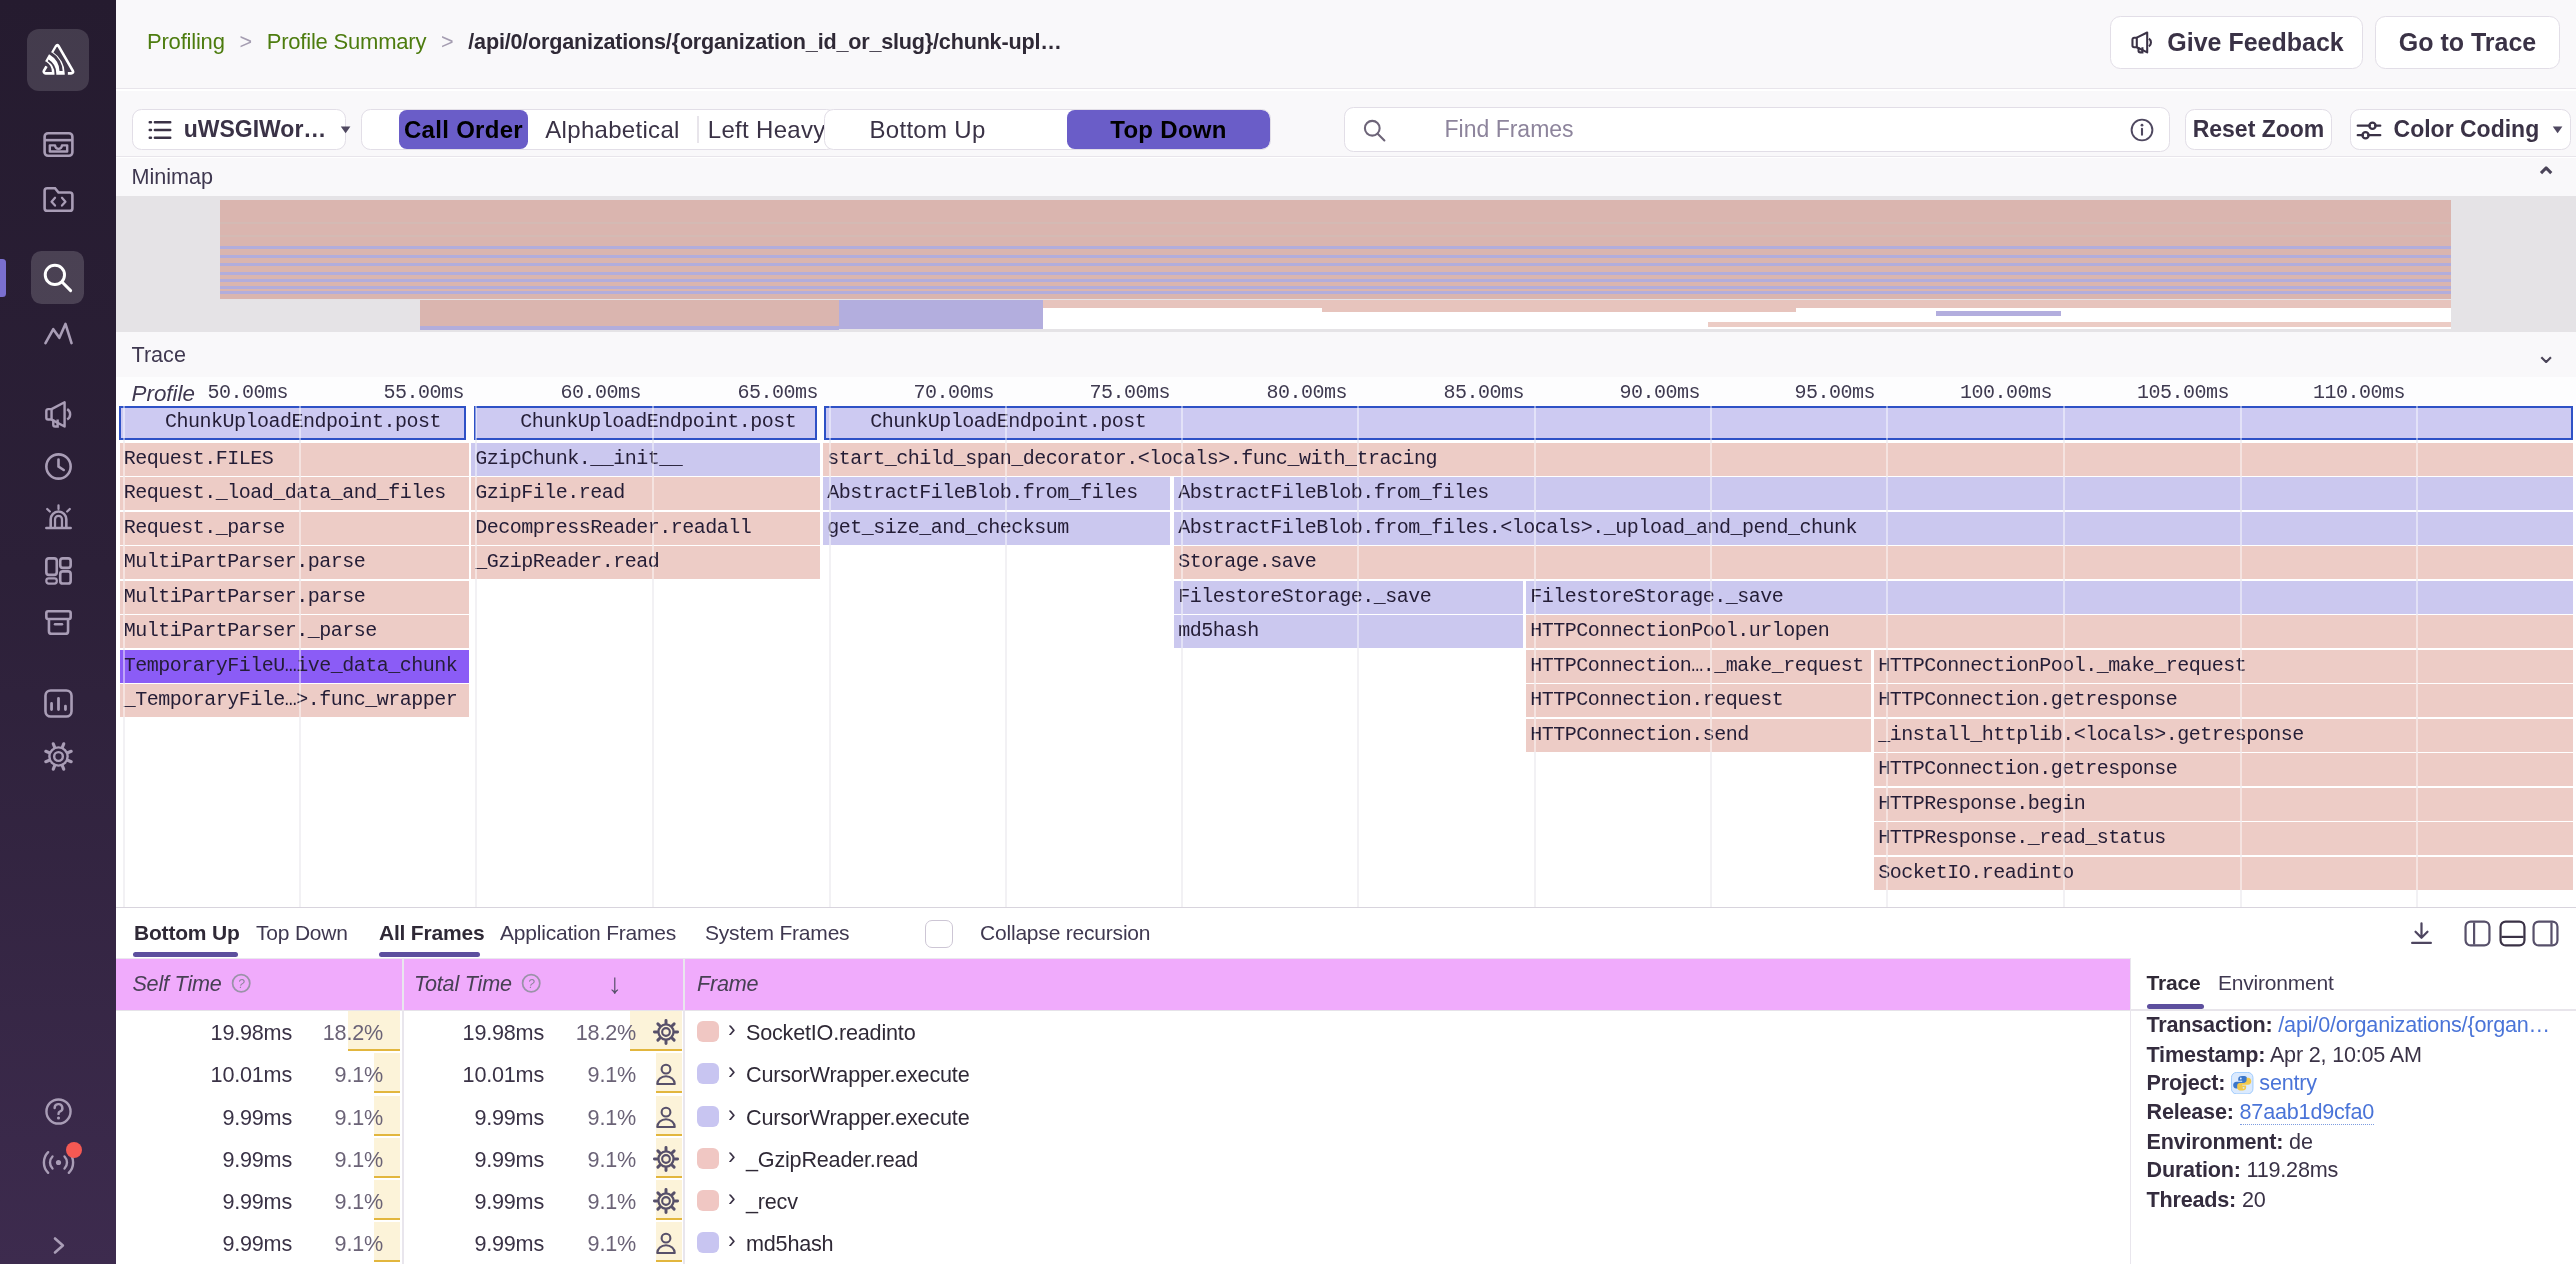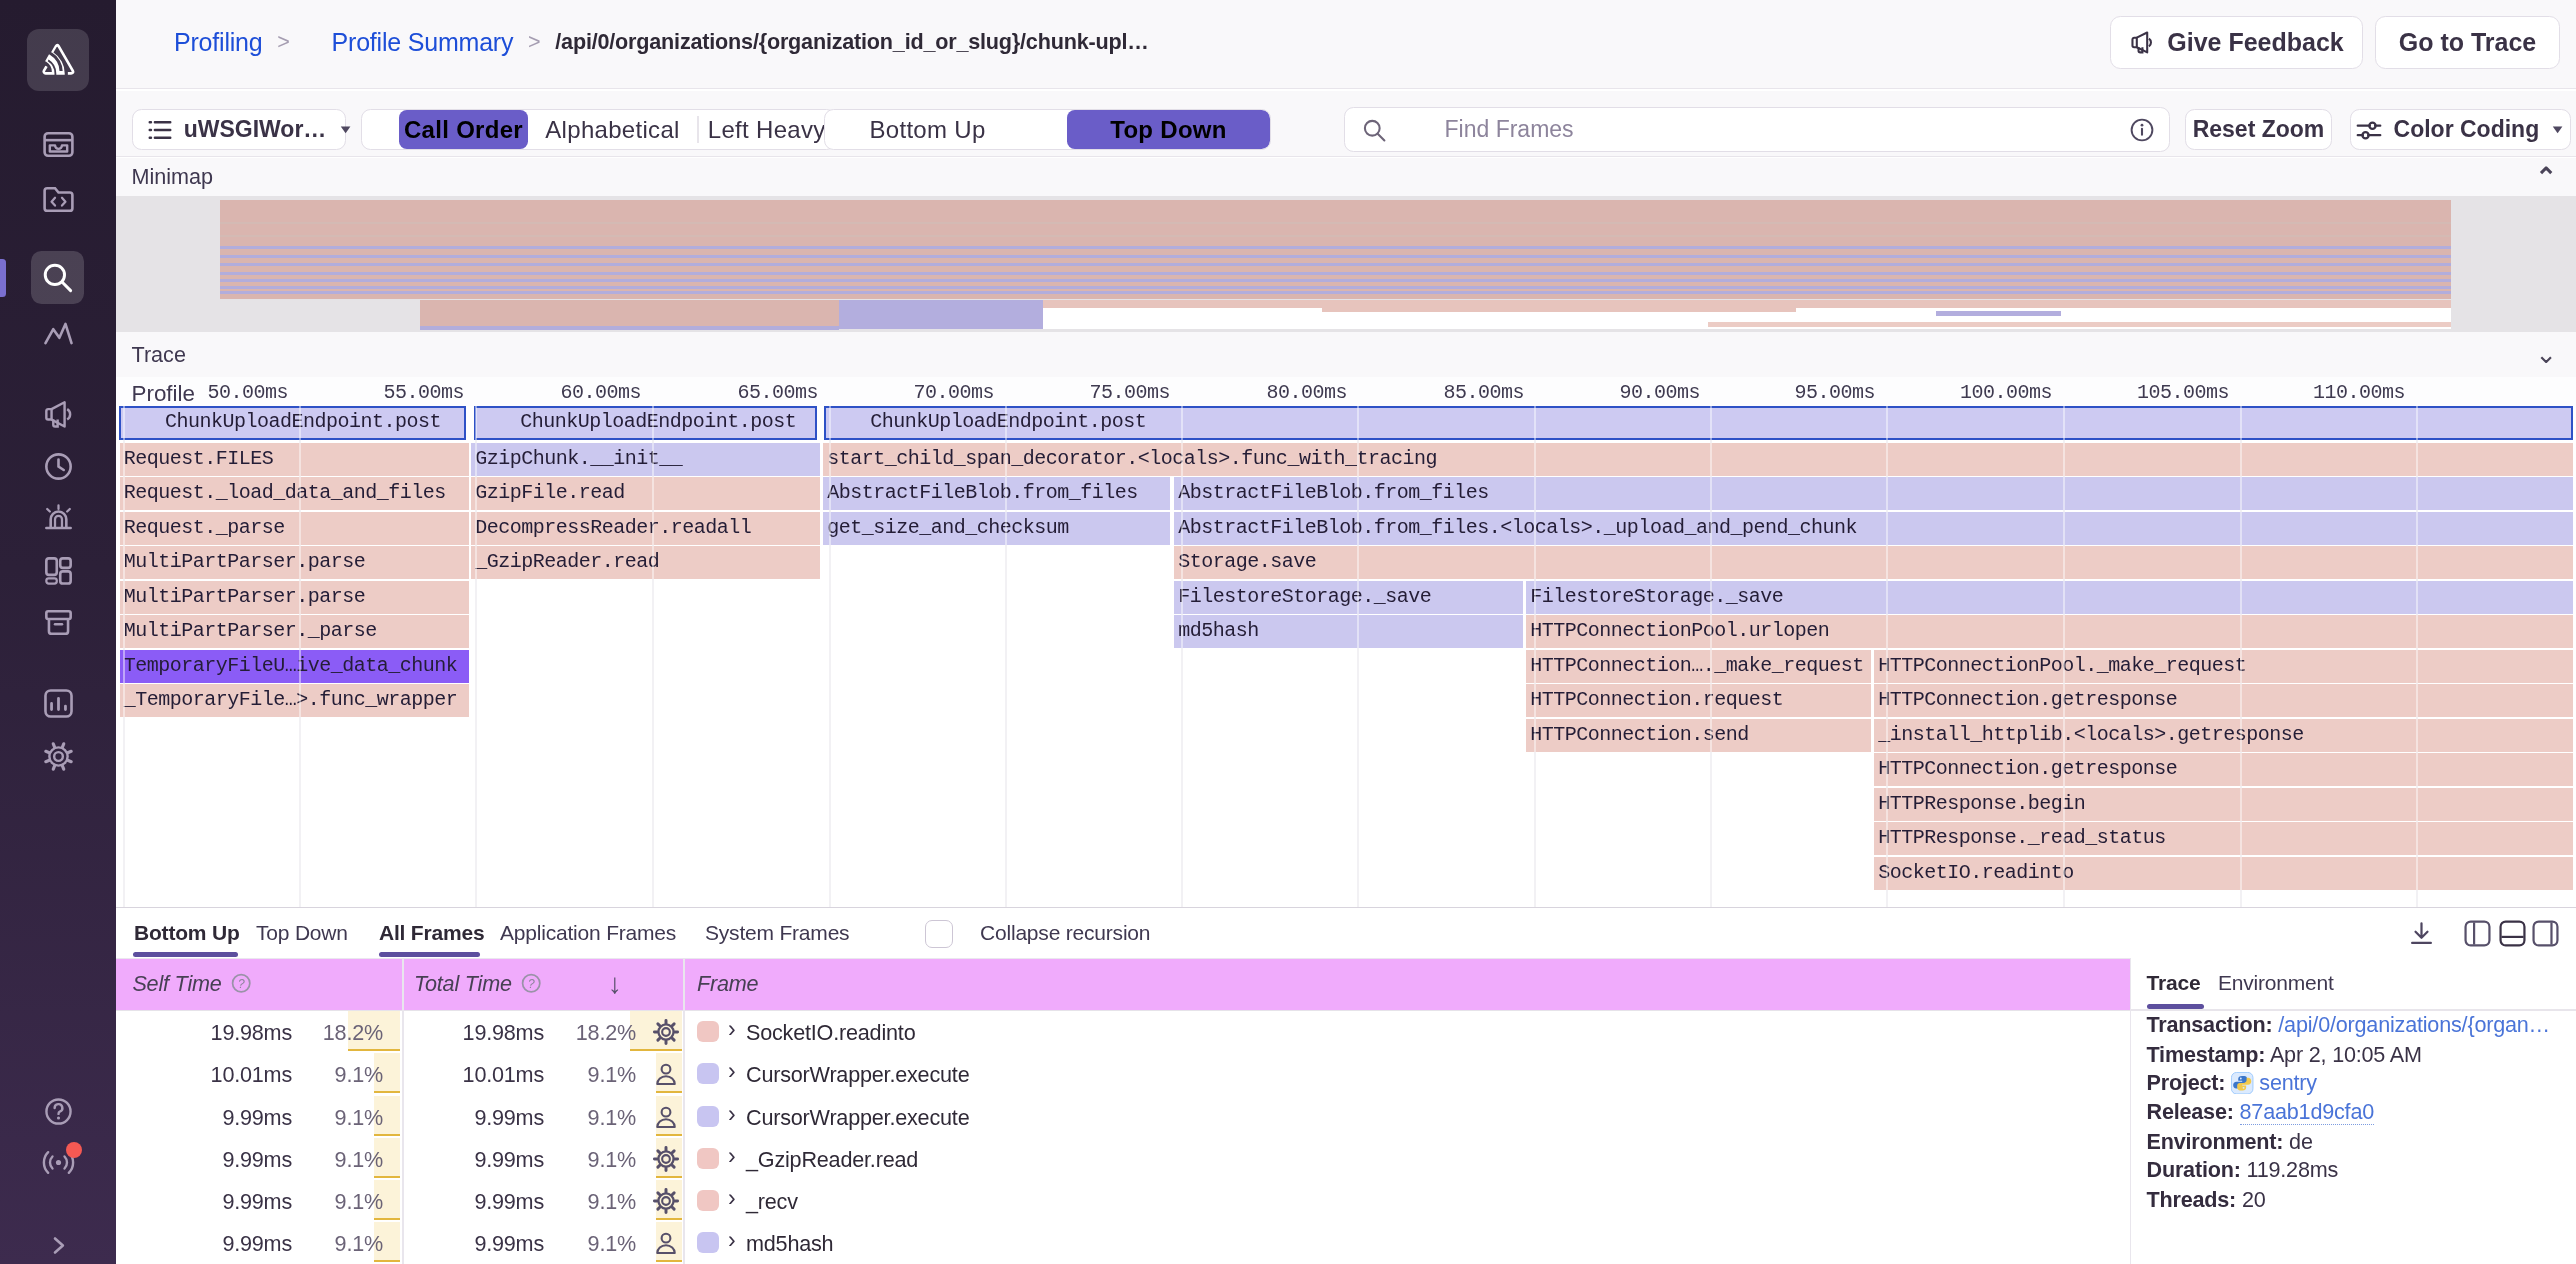--- a/index.html
+++ b/index.html
@@ -7,21 +7,21 @@
 #sidebar { position:absolute; left:0; top:0; width:116px; height:1265px;
   background:linear-gradient(180deg,#251b2f 0%,#2c2038 45%,#3d2b4e 100%); }
 #logo { position:absolute; left:27px; top:28.5px; width:62px; height:62px; border-radius:12px;
   background:rgba(255,255,255,0.14); display:flex; align-items:center; justify-content:center; }
 .sbi { position:absolute; left:0; width:116px; display:flex; justify-content:center; }
 #srch { position:absolute; left:31px; top:251px; width:53px; height:53px; border-radius:10.4px;
   background:rgba(255,255,255,0.16); display:flex; align-items:center; justify-content:center; }
 #srchpill { position:absolute; left:0; top:259px; width:6px; height:38px; border-radius:0 3.5px 3.5px 0; background:#7a6fd0; }
 #reddot { position:absolute; left:66px; top:1142px; width:16.4px; height:16.4px; border-radius:50%; background:#f55953; }
 #header { position:absolute; left:116px; top:0; width:2460px; height:89px; background:#f9f8fa; border-bottom:1.7px solid #e8e5eb; }
-.crumb { font-size:25px; color:#1d4ed8; letter-spacing:-0.2px;margin-left:27px; }
+.crumb { font-size:22px; color:#4d7c0f; letter-spacing:-0.2px; }
 .crumbsep { color:#a59db1; font-size:21.6px; margin:0 14.7px; font-weight:normal; }
 .crumblast { font-size:21.6px; font-weight:bold; color:#2f2936; letter-spacing:-0.2px; }
 .hbtn { position:absolute; top:15.5px; height:53px; background:#fff; border:1.7px solid #e2dee7; border-radius:10.4px;
   display:flex; align-items:center; justify-content:center; font-size:25px; font-weight:bold; color:#3a3246; }
 #toolbar { position:absolute; left:116px; top:91px; width:2460px; height:66px; background:#f9f8fa; border-bottom:1.7px solid #e8e5eb; }
 .tbtn { position:absolute; top:18px; height:41px; background:#fff; border:1.7px solid #e2dee7; border-radius:9.5px; display:flex; align-items:center; font-size:23px; font-weight:bold; color:#3a3246; }
 .seg { position:absolute; top:18px; height:41px; background:#fff; border:1.7px solid #e2dee7; border-radius:9.5px; display:flex; align-items:stretch; overflow:hidden; }
 .seg > div { display:flex; align-items:center; justify-content:center; font-size:24px; color:#3a3246; letter-spacing:0.3px; }
 .seg > div.on { background:#6a5dc8; color:#000000; font-weight:bold; border-radius:7.8px;margin-left:37px; }
 .segdiv { width:1.7px !important; background:#e8e5eb; margin:6px 0; }
@@ -31,21 +31,21 @@
 #minimap { position:absolute; left:116px; top:196px; width:2460px; height:136px; background:#e5e3e6; overflow:hidden; }
 #flame { position:absolute; left:116px; top:377px; width:2460px; height:530px; background:#fff; overflow:hidden; }
 #flame .gl { position:absolute; top:0; bottom:0; width:1.7px; background:#e7e5ec; }
 #flame .glw { position:absolute; top:29px; bottom:0; width:1.7px; background:rgba(255,255,255,0.45); z-index:5; }
 .bar { position:absolute; height:33px; overflow:hidden; white-space:nowrap; }
 .bar span { font-family:"Liberation Mono",monospace; font-size:20px; color:#241d36; line-height:32px; padding-left:4.3px; letter-spacing:-0.5px; display:block; }
 .bar.sel { background:#cdcaf2; border:2.6px solid #2e51c6; height:34px; }
 .bar.sel span { line-height:28.5px;margin-left:40px; }
 #axis { position:absolute; left:116px; top:377px; width:2460px; height:29px; background:#fdfdfe; }
 #axis .tick { position:absolute; top:4.3px; font-family:"Liberation Mono",monospace; font-size:20px; color:#3f3a50; letter-spacing:-0.5px; }
-#proflabel { position:absolute; left:15.5px; top:3.5px; font-size:22.4px; color:#3f3850; }
+#proflabel { position:absolute; left:15.5px; top:3.5px; font-size:22.4px; color:#3f3850;font-style:italic; }
 #bottom { position:absolute; left:116px; top:907px; width:2460px; height:358px; background:#fff; border-top:1.7px solid #d8d4dd; }
 .tab { position:absolute; top:0; height:50px; display:flex; align-items:center; font-size:21px; color:#3f3850; letter-spacing:-0.2px; }
 .tab.bold { font-weight:bold; color:#2f2936; }
 .tabu { position:absolute; top:44px; height:5.2px; border-radius:2.6px; background:#5d4f9e; }
 #thead { position:absolute; left:0; top:50px; width:2014px; height:53px; background:#f0abfc; border-bottom:1.7px solid #e6e3e9; border-top:1.7px solid #eae7ee;font-style:italic; }
 .hcell { position:absolute; top:0; height:49px; display:flex; align-items:center; font-size:21.6px; color:#474054; gap:8.6px; letter-spacing:-0.2px; }
 .vline { position:absolute; top:50px; bottom:0; width:1.7px; background:#e9e6ed; }
 .trow { position:absolute; left:0; width:2014px; height:42px; }
 .ycell { position:absolute; top:0; height:40px; background:#fcf3d9; border-bottom:2.6px solid #e2b63e; }
 .tnum { position:absolute; top:8.6px; text-align:right; }

